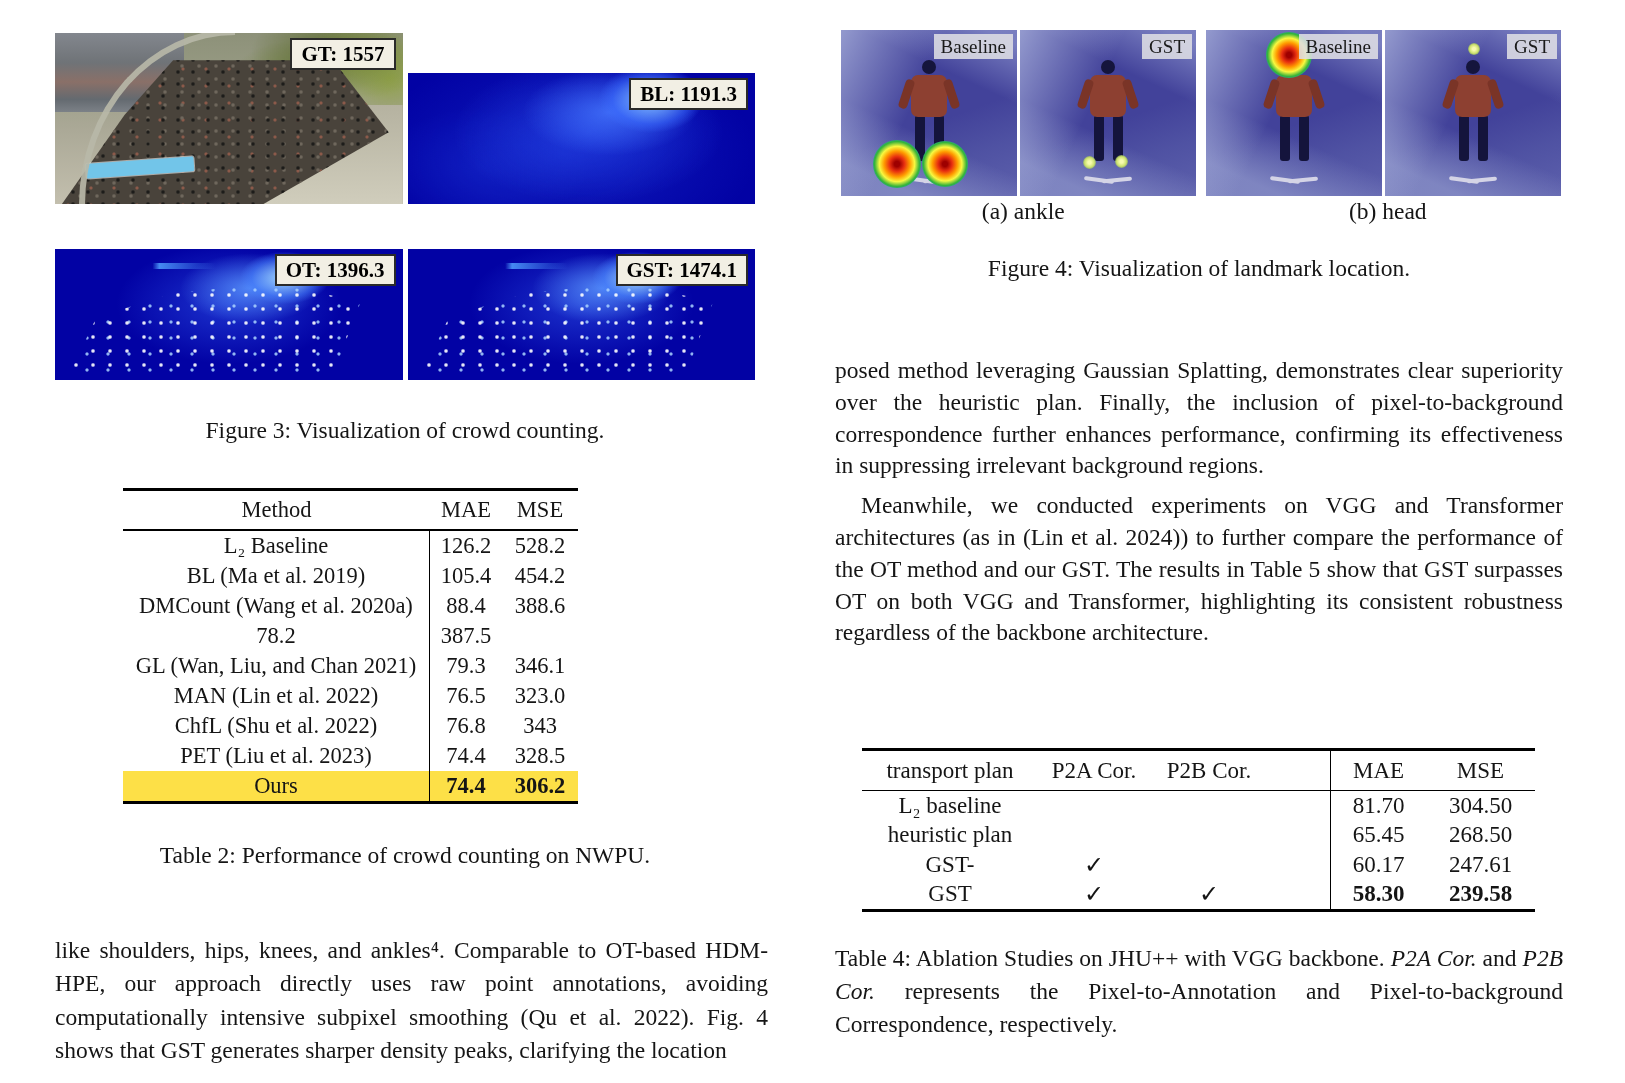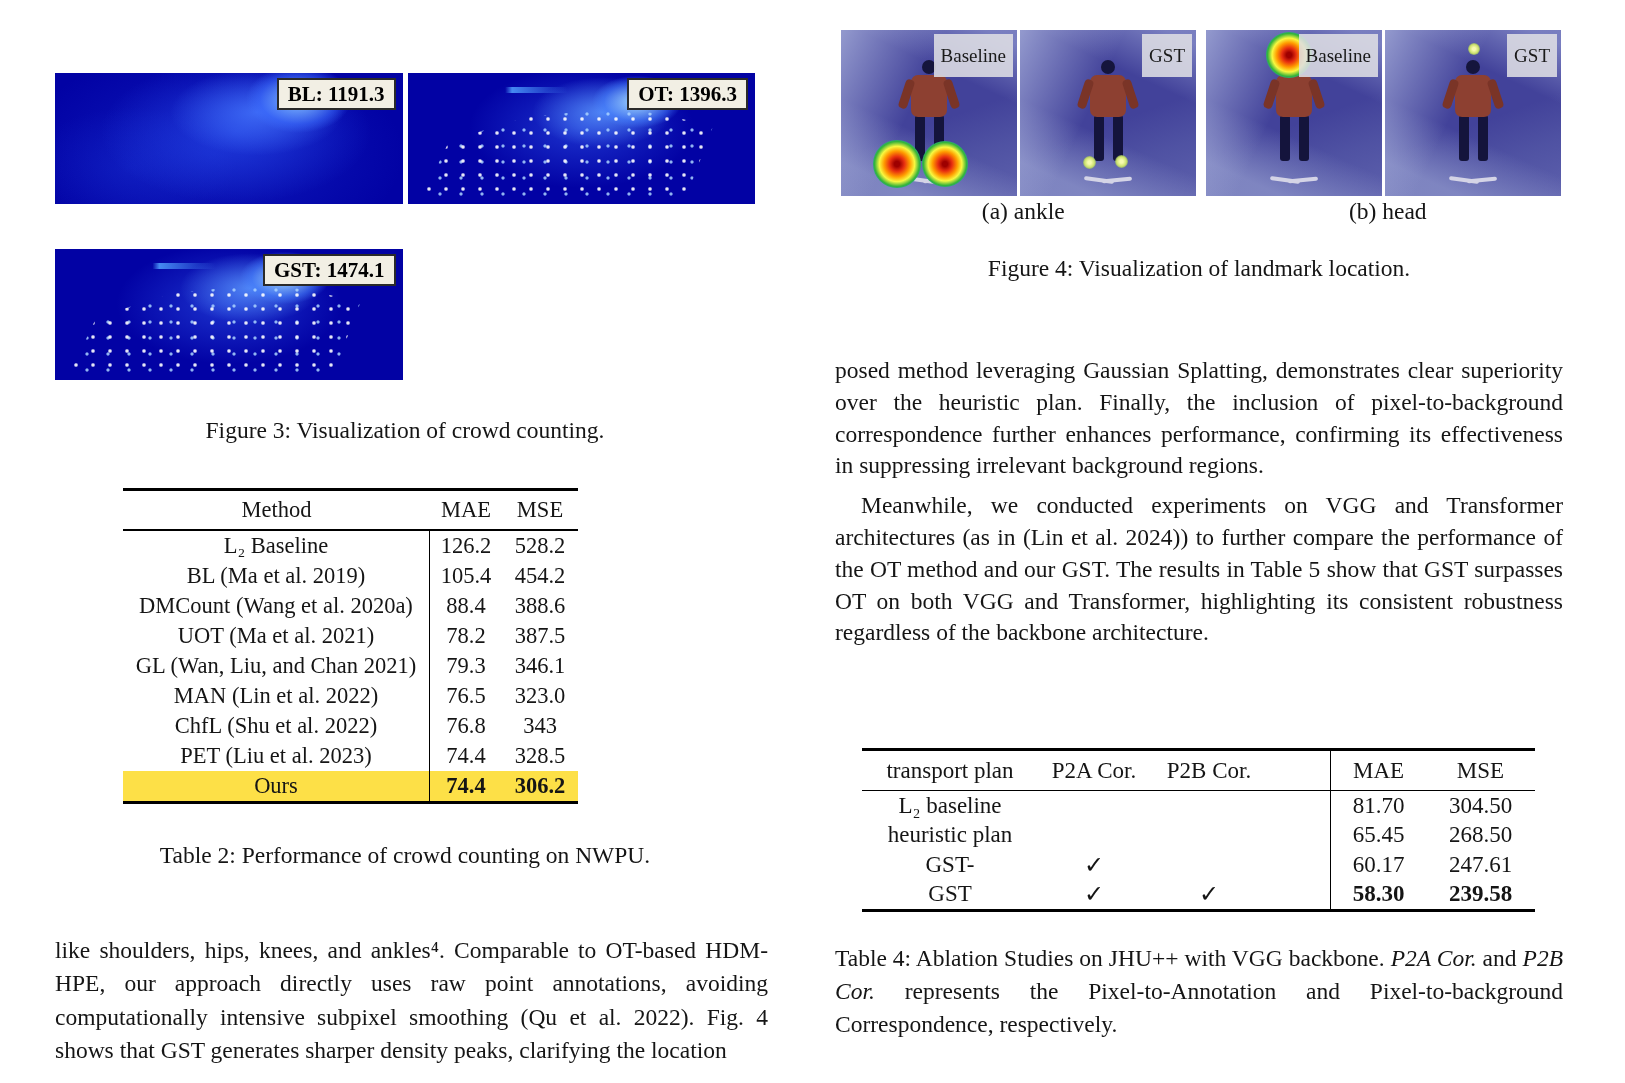--- a/index.html
+++ b/index.html
@@ -110,21 +110,21 @@
   .f4panel{position:relative; overflow:hidden; width:176px; height:166px; background:#42429a; flex:none;}
   .f4panel + .f4panel{margin-left:3px;}
   .f4gap{margin-left:10px !important;}
   .f4panel::before{content:""; position:absolute; inset:0;
     background:
       linear-gradient(115deg, rgba(168,176,219,.8) 0%, rgba(168,176,219,0) 42%),
       linear-gradient(205deg, rgba(150,158,212,.65) 6%, rgba(0,0,0,0) 30%),
       linear-gradient(24deg, rgba(135,142,198,.85) 14%, rgba(0,0,0,0) 40%),
       linear-gradient(160deg, rgba(0,0,0,0) 55%, rgba(90,95,170,.55) 75%, rgba(120,126,190,.5) 100%);}
   .f4label{position:absolute; top:4px; right:4px; background:rgba(222,222,228,.88);
-    font-size:19px; line-height:23px; padding:10px 7px; color:#1a1a1a; z-index:6;}
+    font-size:19px; line-height:23px; padding:1px 7px; color:#1a1a1a; z-index:6;}
   .skier{position:absolute; left:50%; top:18%; width:60px; height:118px; transform:translateX(-50%); z-index:2;}
   .sk-head{width:14px; height:14px; border-radius:50%; background:#15153c; margin:0 auto;}
   .sk-body{width:36px; height:42px; background:#8d4031; border-radius:7px; margin:1px auto 0; position:relative;}
   .sk-arm{position:absolute; width:9px; height:30px; background:#7a3427; border-radius:4px; top:4px;}
   .sk-arm.l{left:-9px; transform:rotate(18deg);}
   .sk-arm.r{right:-9px; transform:rotate(-18deg);}
   .sk-legs{display:flex; gap:9px; justify-content:center; margin-top:-2px;}
   .sk-leg{width:10px; height:46px; background:#14143c; border-radius:3px;}
   .sk-ski{position:absolute; bottom:-4px; width:30px; height:4px; background:#d4d4e6; border-radius:2px;}
   .sk-ski.l{left:6px; transform:rotate(8deg);}
@@ -135,20 +135,29 @@
     background:radial-gradient(circle, #f6faae 18%, #cde26e 52%, rgba(120,170,80,.55) 78%, rgba(0,0,0,0) 100%);}
   #fig4-subcaps{left:841px; top:198px; width:729px; display:flex; font-size:23.5px;}
   #fig4-subcaps > div{width:50%; text-align:center;}
 </style>
 </head>
 <body>
 
 <div class="page">
 
   <div id="fig3" class="abs">
+    <div class="f3panel photo">
+      <div class="ph-buildings"></div>
+      <div class="ph-trees"></div>
+      <div class="ph-pave"></div>
+      <div class="ph-crowd"></div>
+      <div class="ph-banner"></div>
+      <div class="ph-pole"></div>
+      <div class="f3label">GT: 1557</div>
+    </div>
     <div class="f3panel dmap dmap-bl">
       <div class="f3label">BL: 1191.3</div>
     </div>
     <div class="f3panel dmap dmap-dots">
       <div class="f3label">OT: 1396.3</div>
     </div>
     <div class="f3panel dmap dmap-dots">
       <div class="f3label">GST: 1474.1</div>
     </div>
   </div>
@@ -170,21 +179,20 @@
           <div class="td">BL (Ma et al. 2019)</div>
           <div class="td">105.4</div>
           <div class="td">454.2</div>
         </div>
         <div class="tr">
           <div class="td">DMCount (Wang et al. 2020a)</div>
           <div class="td">88.4</div>
           <div class="td">388.6</div>
         </div>
         <div class="tr">
-          <div class="td">UOT (Ma et al. 2021)</div>
           <div class="td">78.2</div>
           <div class="td">387.5</div>
         </div>
         <div class="tr">
           <div class="td">GL (Wan, Liu, and Chan 2021)</div>
           <div class="td">79.3</div>
           <div class="td">346.1</div>
         </div>
         <div class="tr">
           <div class="td">MAN (Lin et al. 2022)</div>

